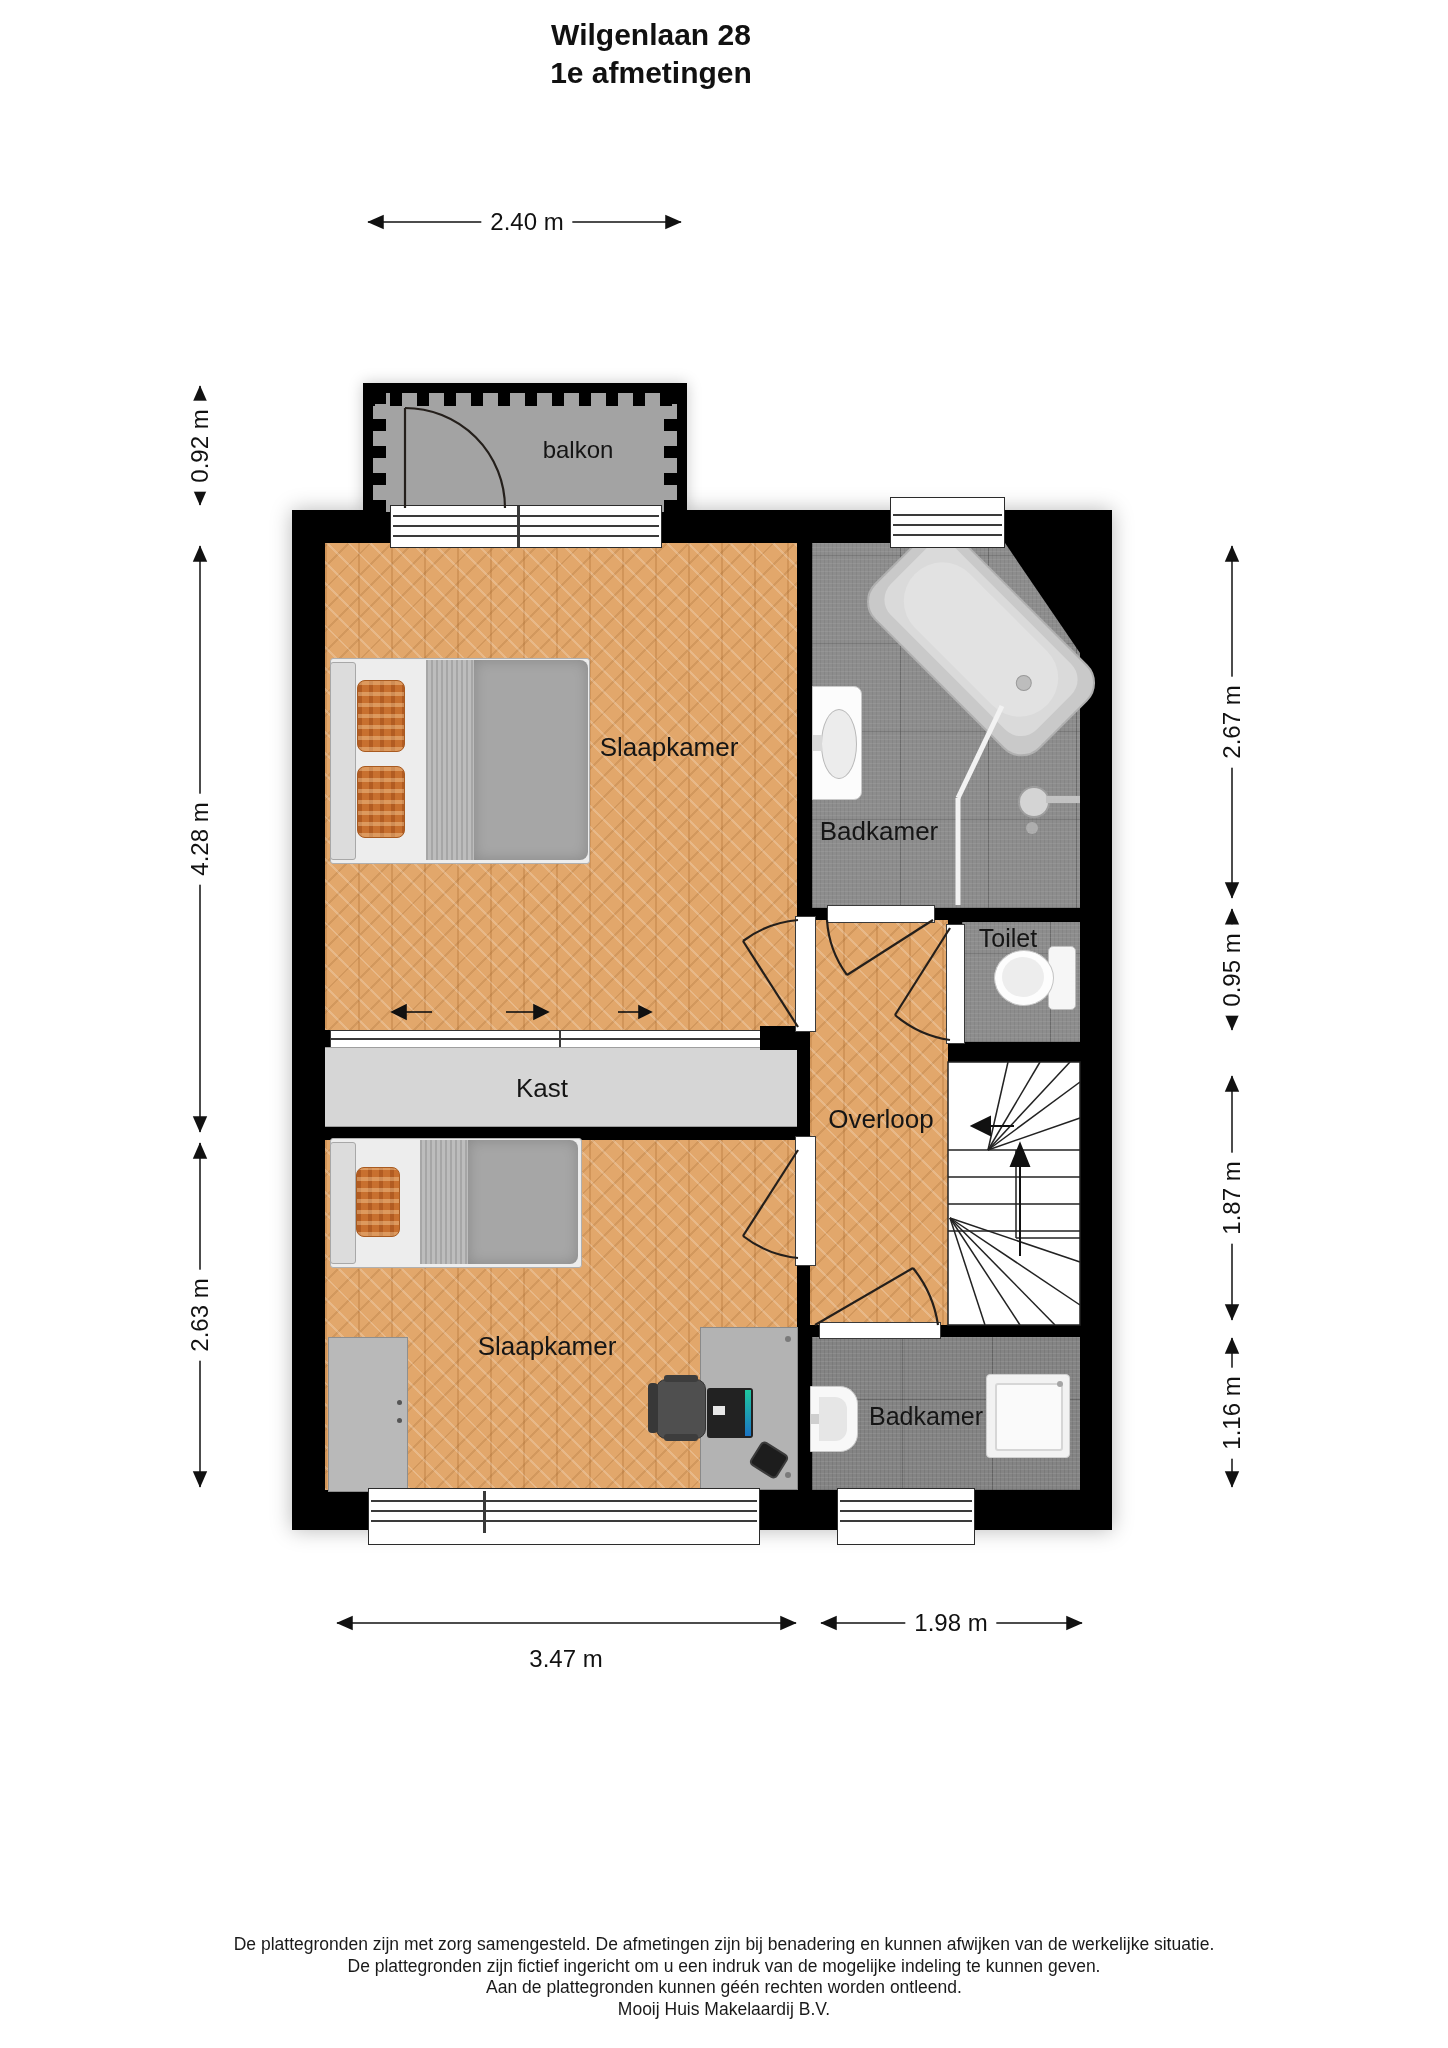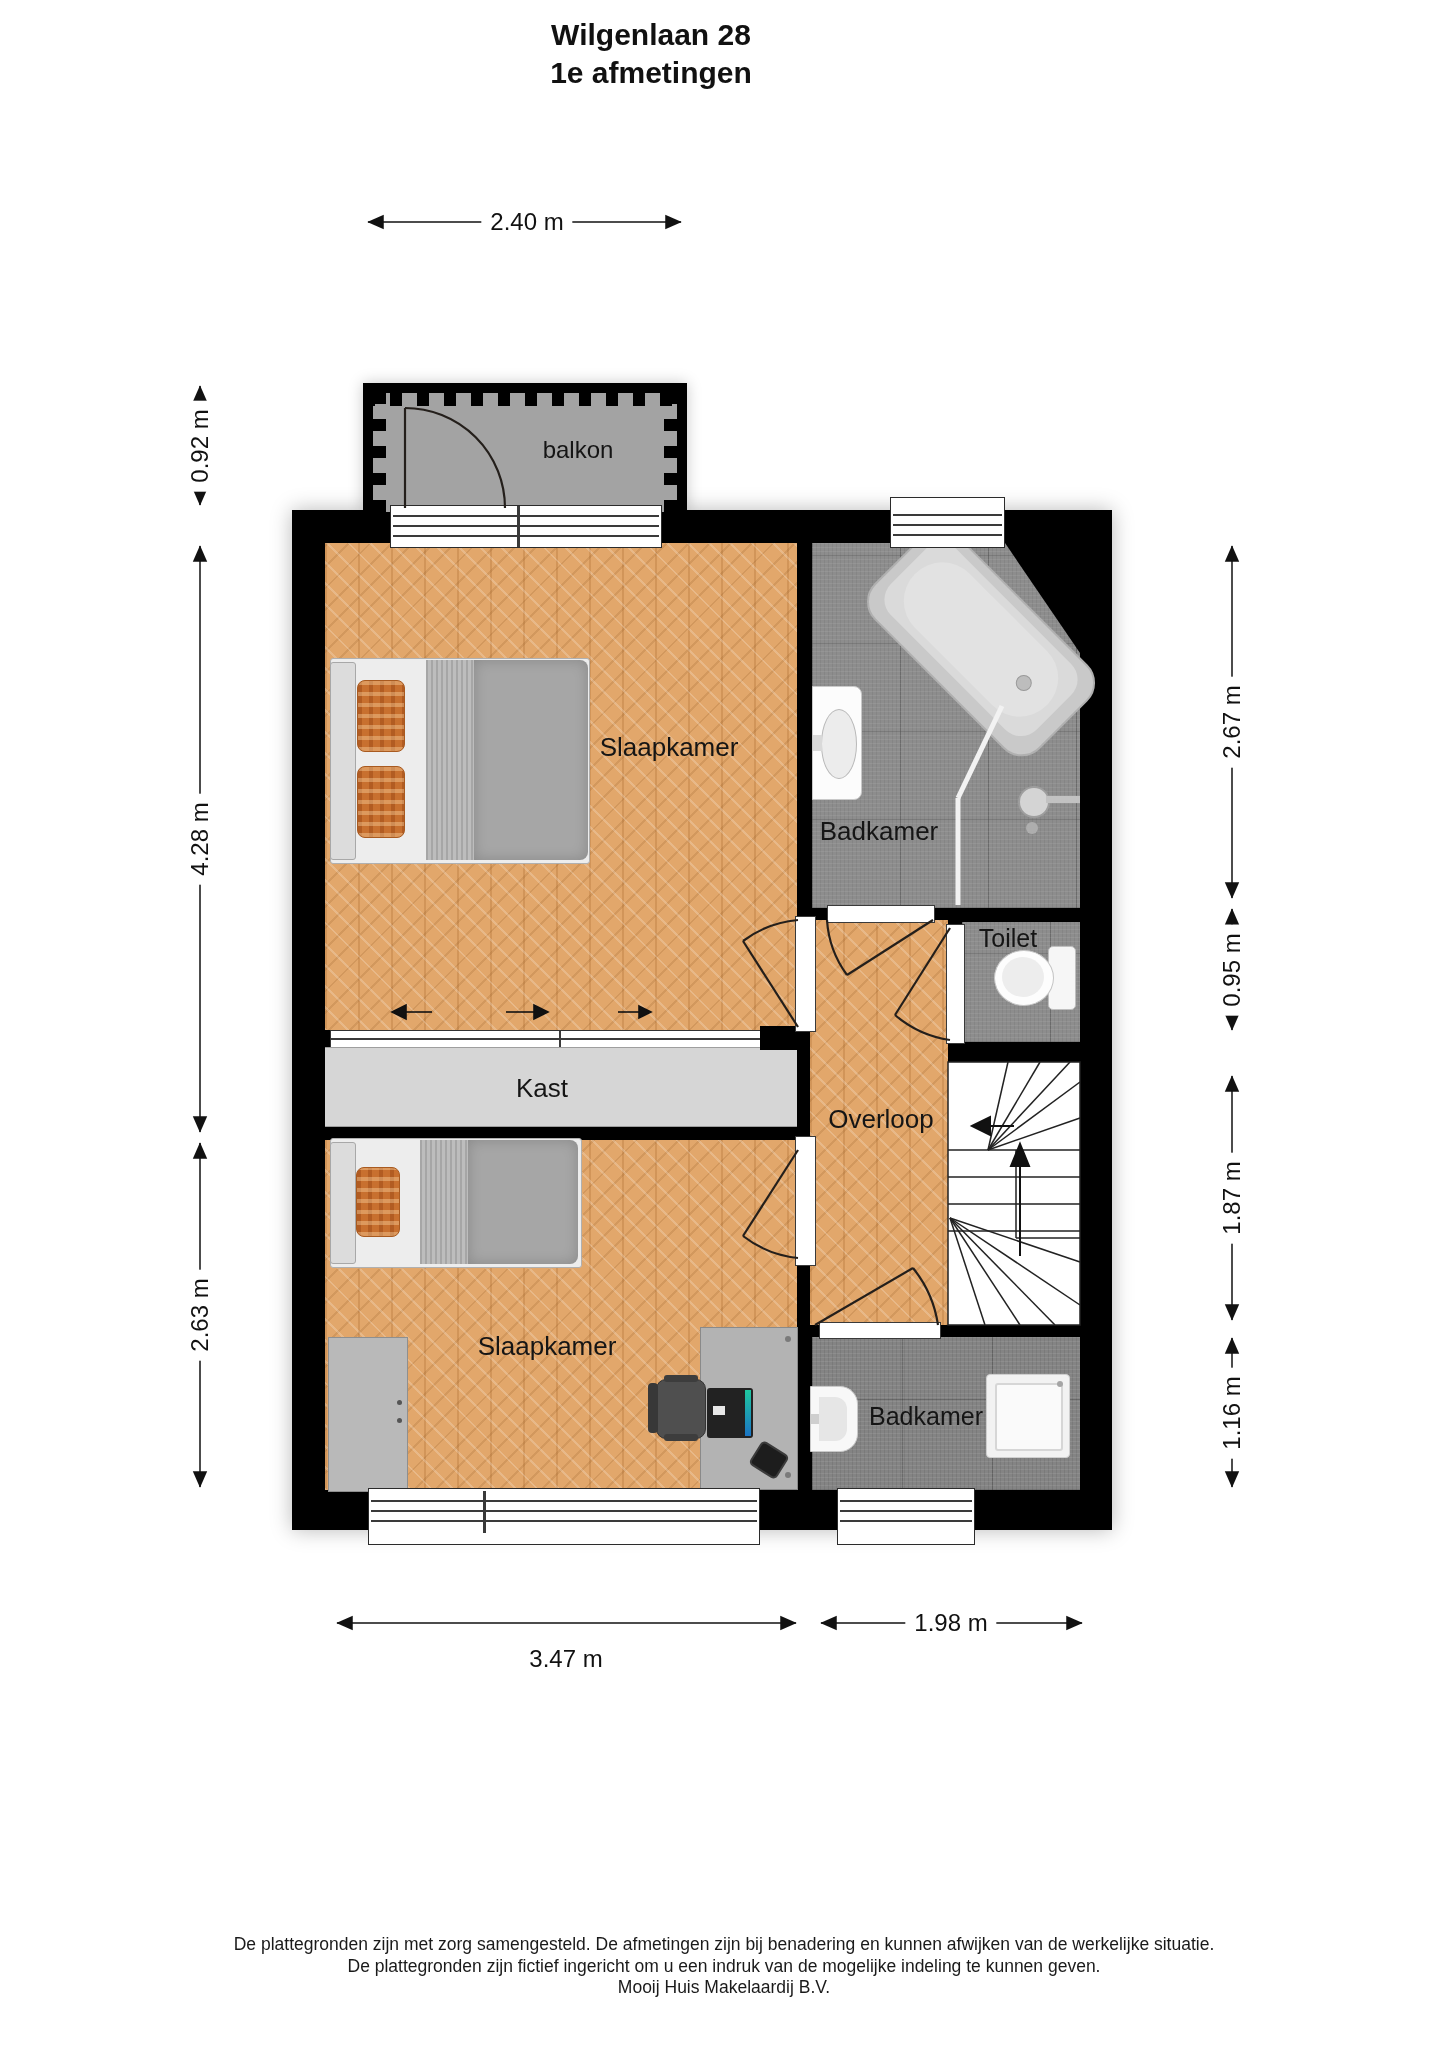--- a/index.html
+++ b/index.html
@@ -267,16 +267,17 @@
   <div class="dim-label vert" style="left:1232px;top:722px;">2.67 m</div>
   <div class="dim-label vert" style="left:1232px;top:970px;">0.95 m</div>
   <div class="dim-label vert" style="left:1232px;top:1198px;">1.87 m</div>
   <div class="dim-label vert" style="left:1232px;top:1413px;">1.16 m</div>
   <div class="dim-label" style="left:566px;top:1635px;margin-top:24px;">3.47 m</div>
   <div class="dim-label" style="left:951px;top:1623px;">1.98 m</div>
 
   <div id="footer">
     <div>De plattegronden zijn met zorg samengesteld. De afmetingen zijn bij benadering en kunnen afwijken van de werkelijke situatie.</div>
     <div>De plattegronden zijn fictief ingericht om u een indruk van de mogelijke indeling te kunnen geven.</div>
+    <div>Aan de plattegronden kunnen géén rechten worden ontleend.</div>
     <div>Mooij Huis Makelaardij B.V.</div>
   </div>
 
 </div>
 
 </body></html>

